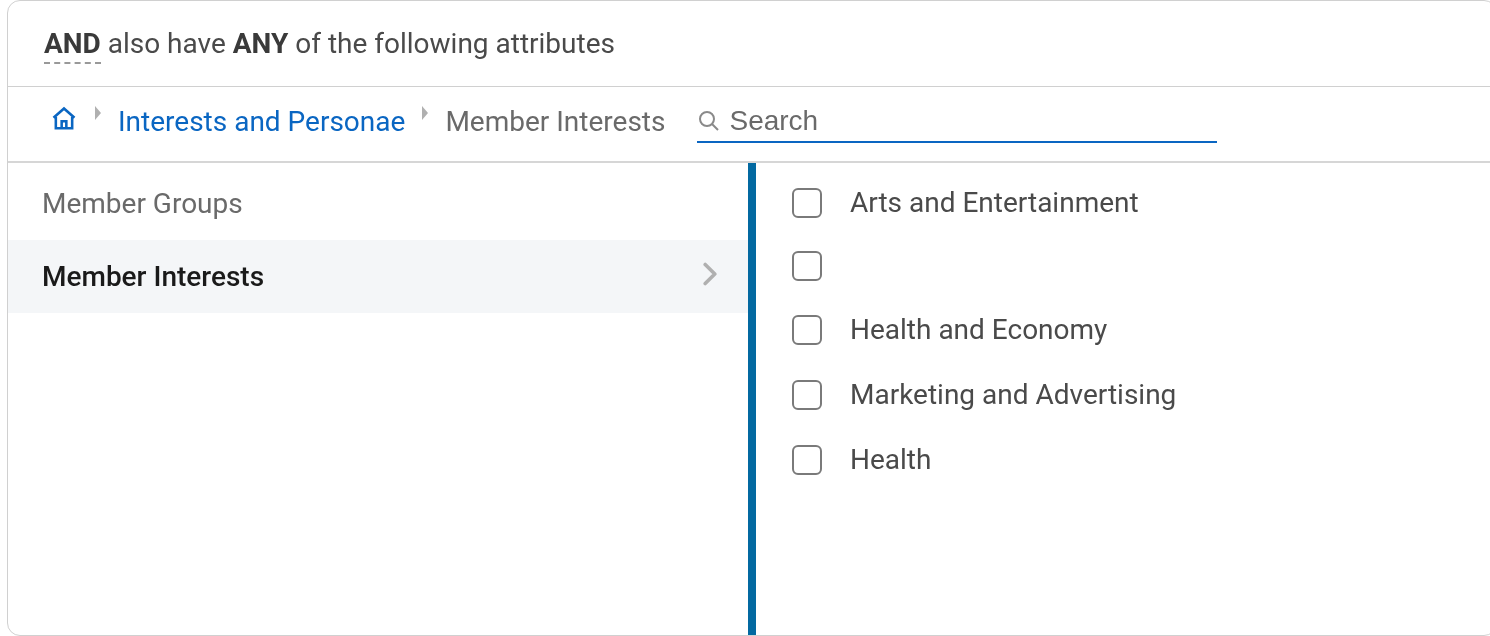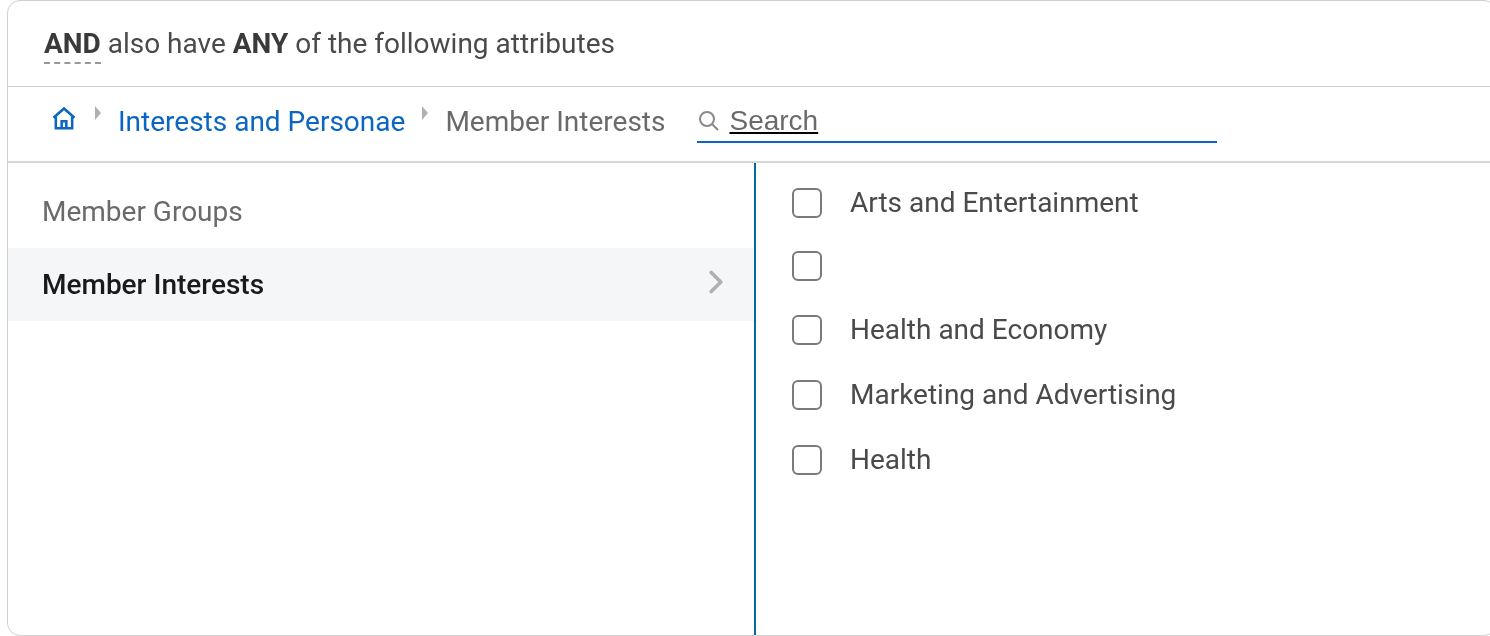--- a/index.html
+++ b/index.html
@@ -80,21 +80,20 @@
       color: #6a6a6a;
       font-size: 28px;
     }
     .search-wrap {
       margin-left: 22px;
       display: flex;
       align-items: center;
       border-bottom: 2px solid #0a66c2;
       width: 520px;
       padding-bottom: 4px;
-      text-decoration: underline;
     }
     .search-icon {
       color: #8a8a8a;
       margin-right: 8px;
       display: inline-flex;
     }
     .search-icon svg {
       width: 24px;
       height: 24px;
       stroke: #8a8a8a;
@@ -112,22 +111,22 @@
     .search-input::placeholder {
       color: #6a6a6a;
     }
     .content-row {
       display: flex;
       flex: 1;
       overflow: hidden;
     }
     .left-panel {
       width: 748px;
-      border-right: 2px solid #0369a1;
-      padding-top: 12px;
+      border-right: 8px solid #0369a1;
+      padding-top: 4px;
     }
     .left-item {
       display: flex;
       align-items: center;
       justify-content: space-between;
       padding: 20px 30px 20px 34px;
       font-size: 28px;
       cursor: pointer;
     }
     .left-item .label {

